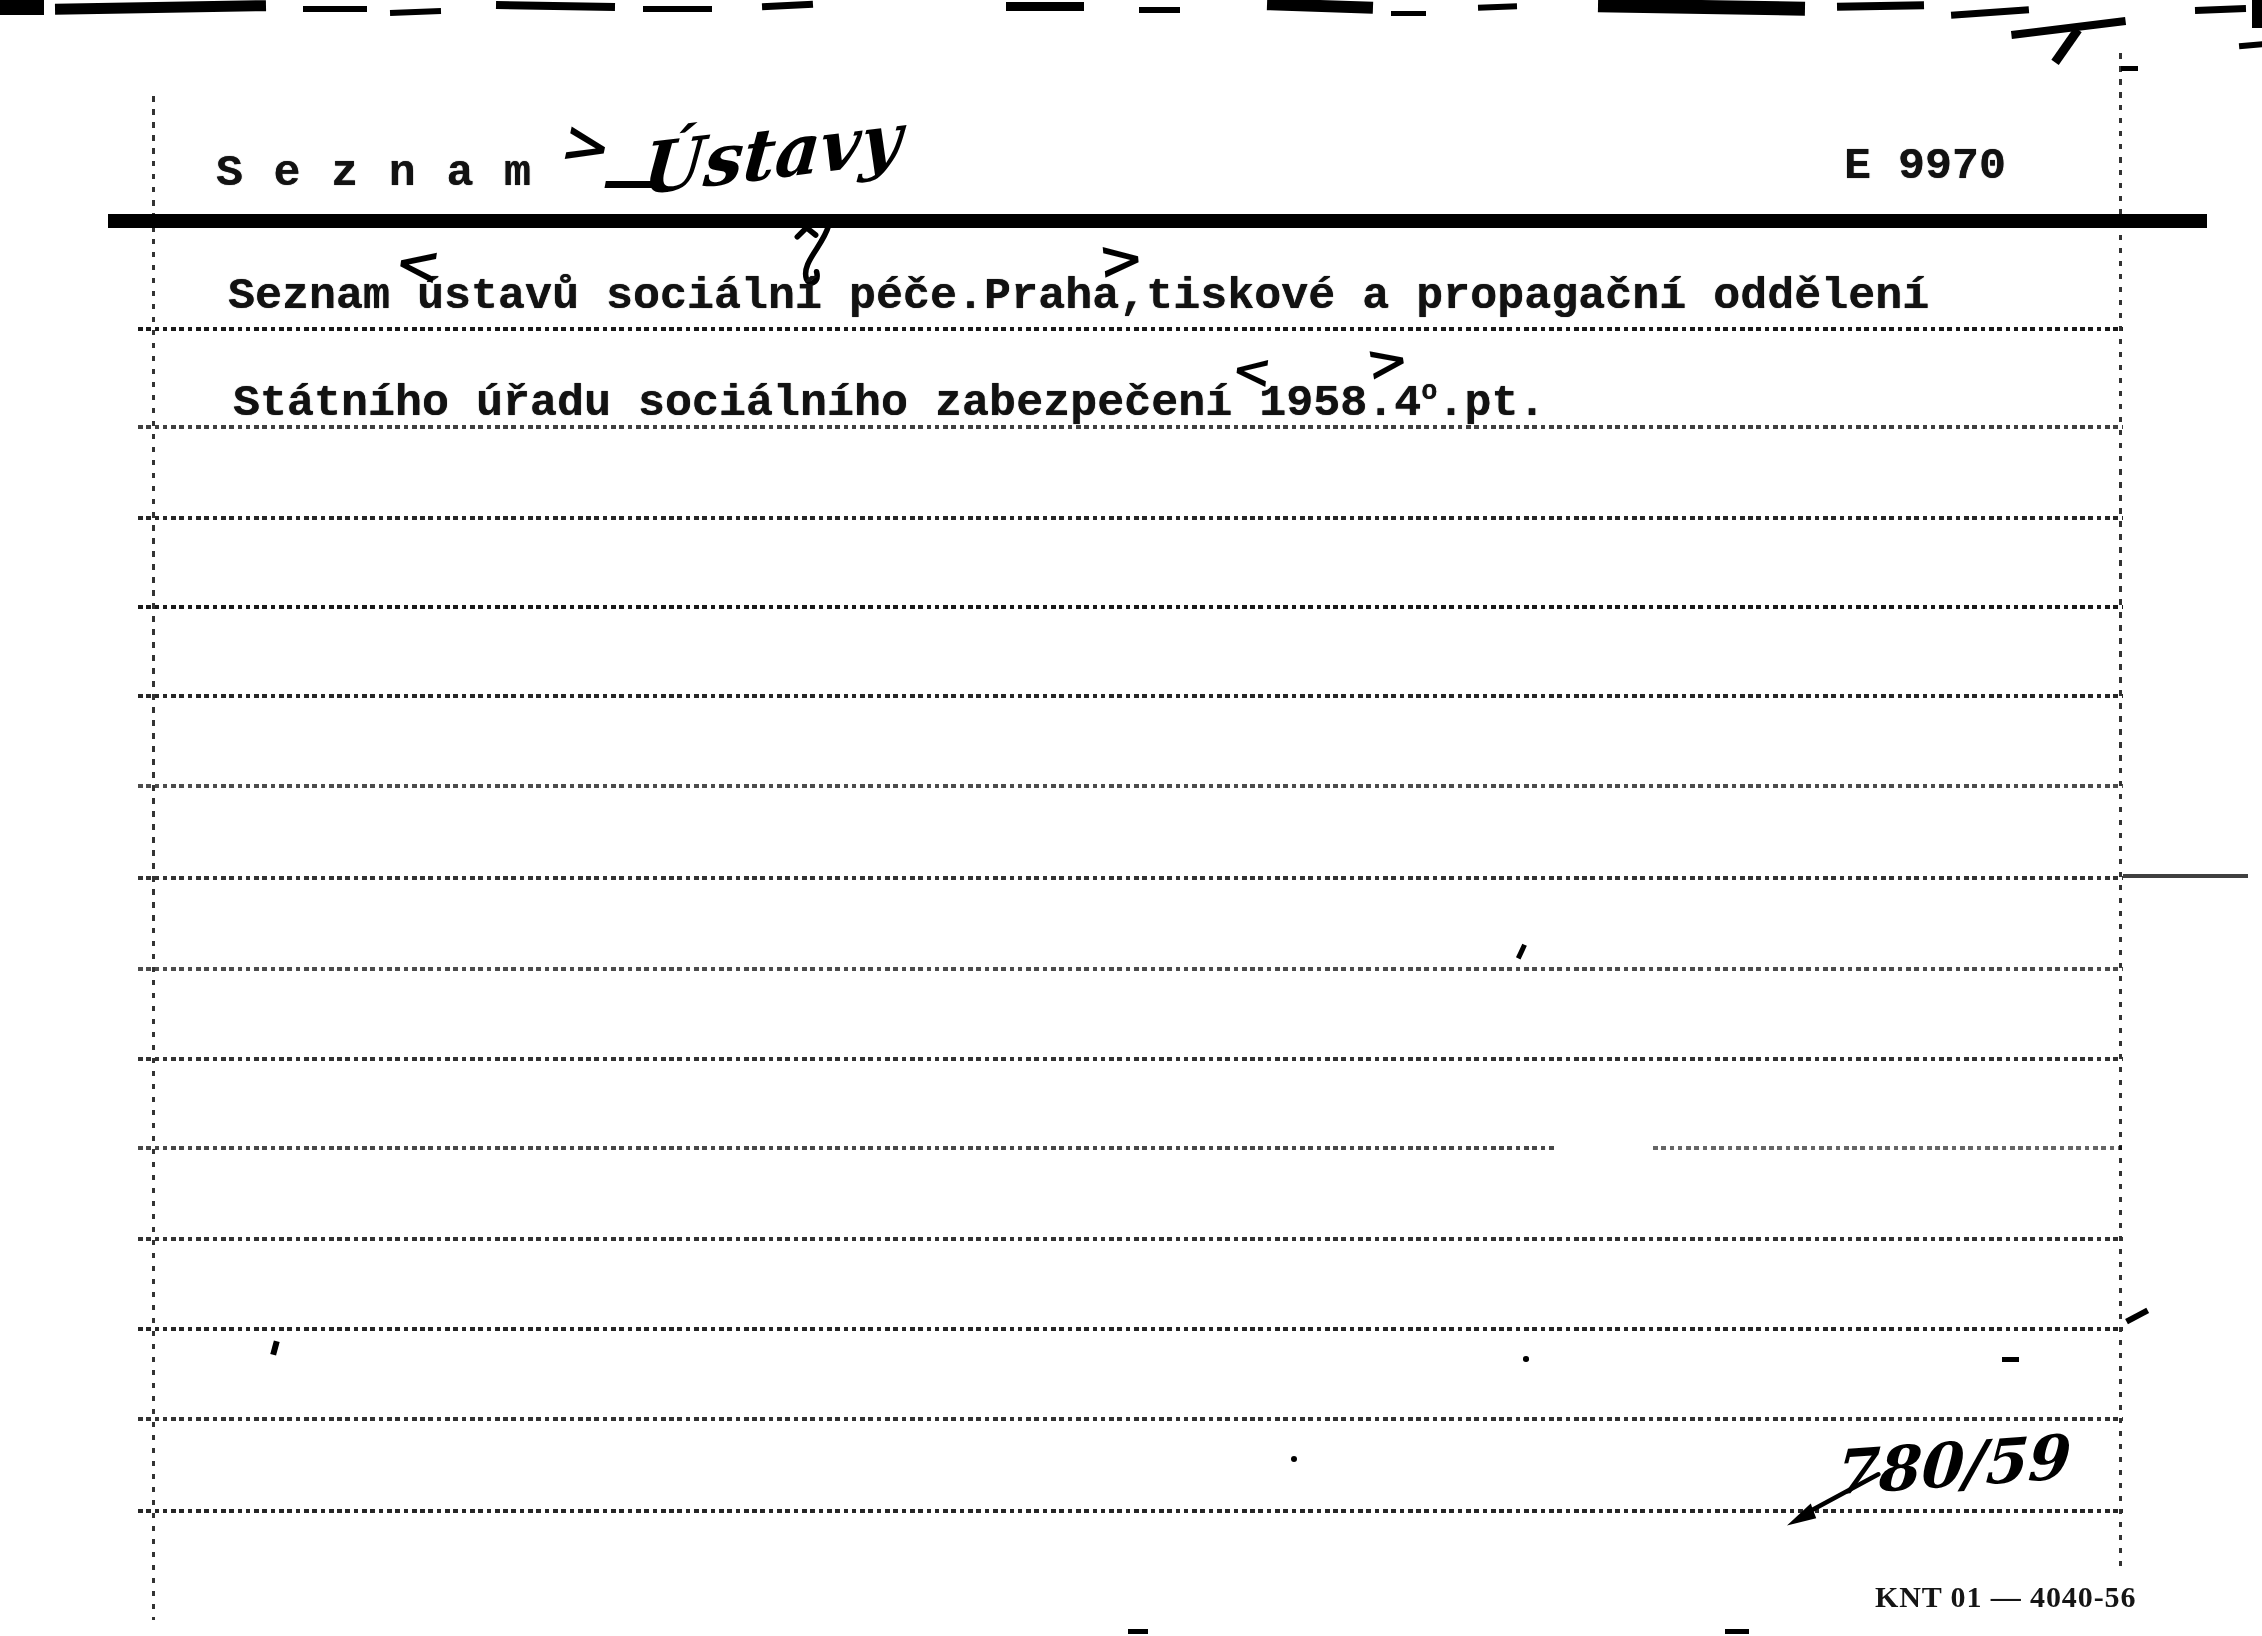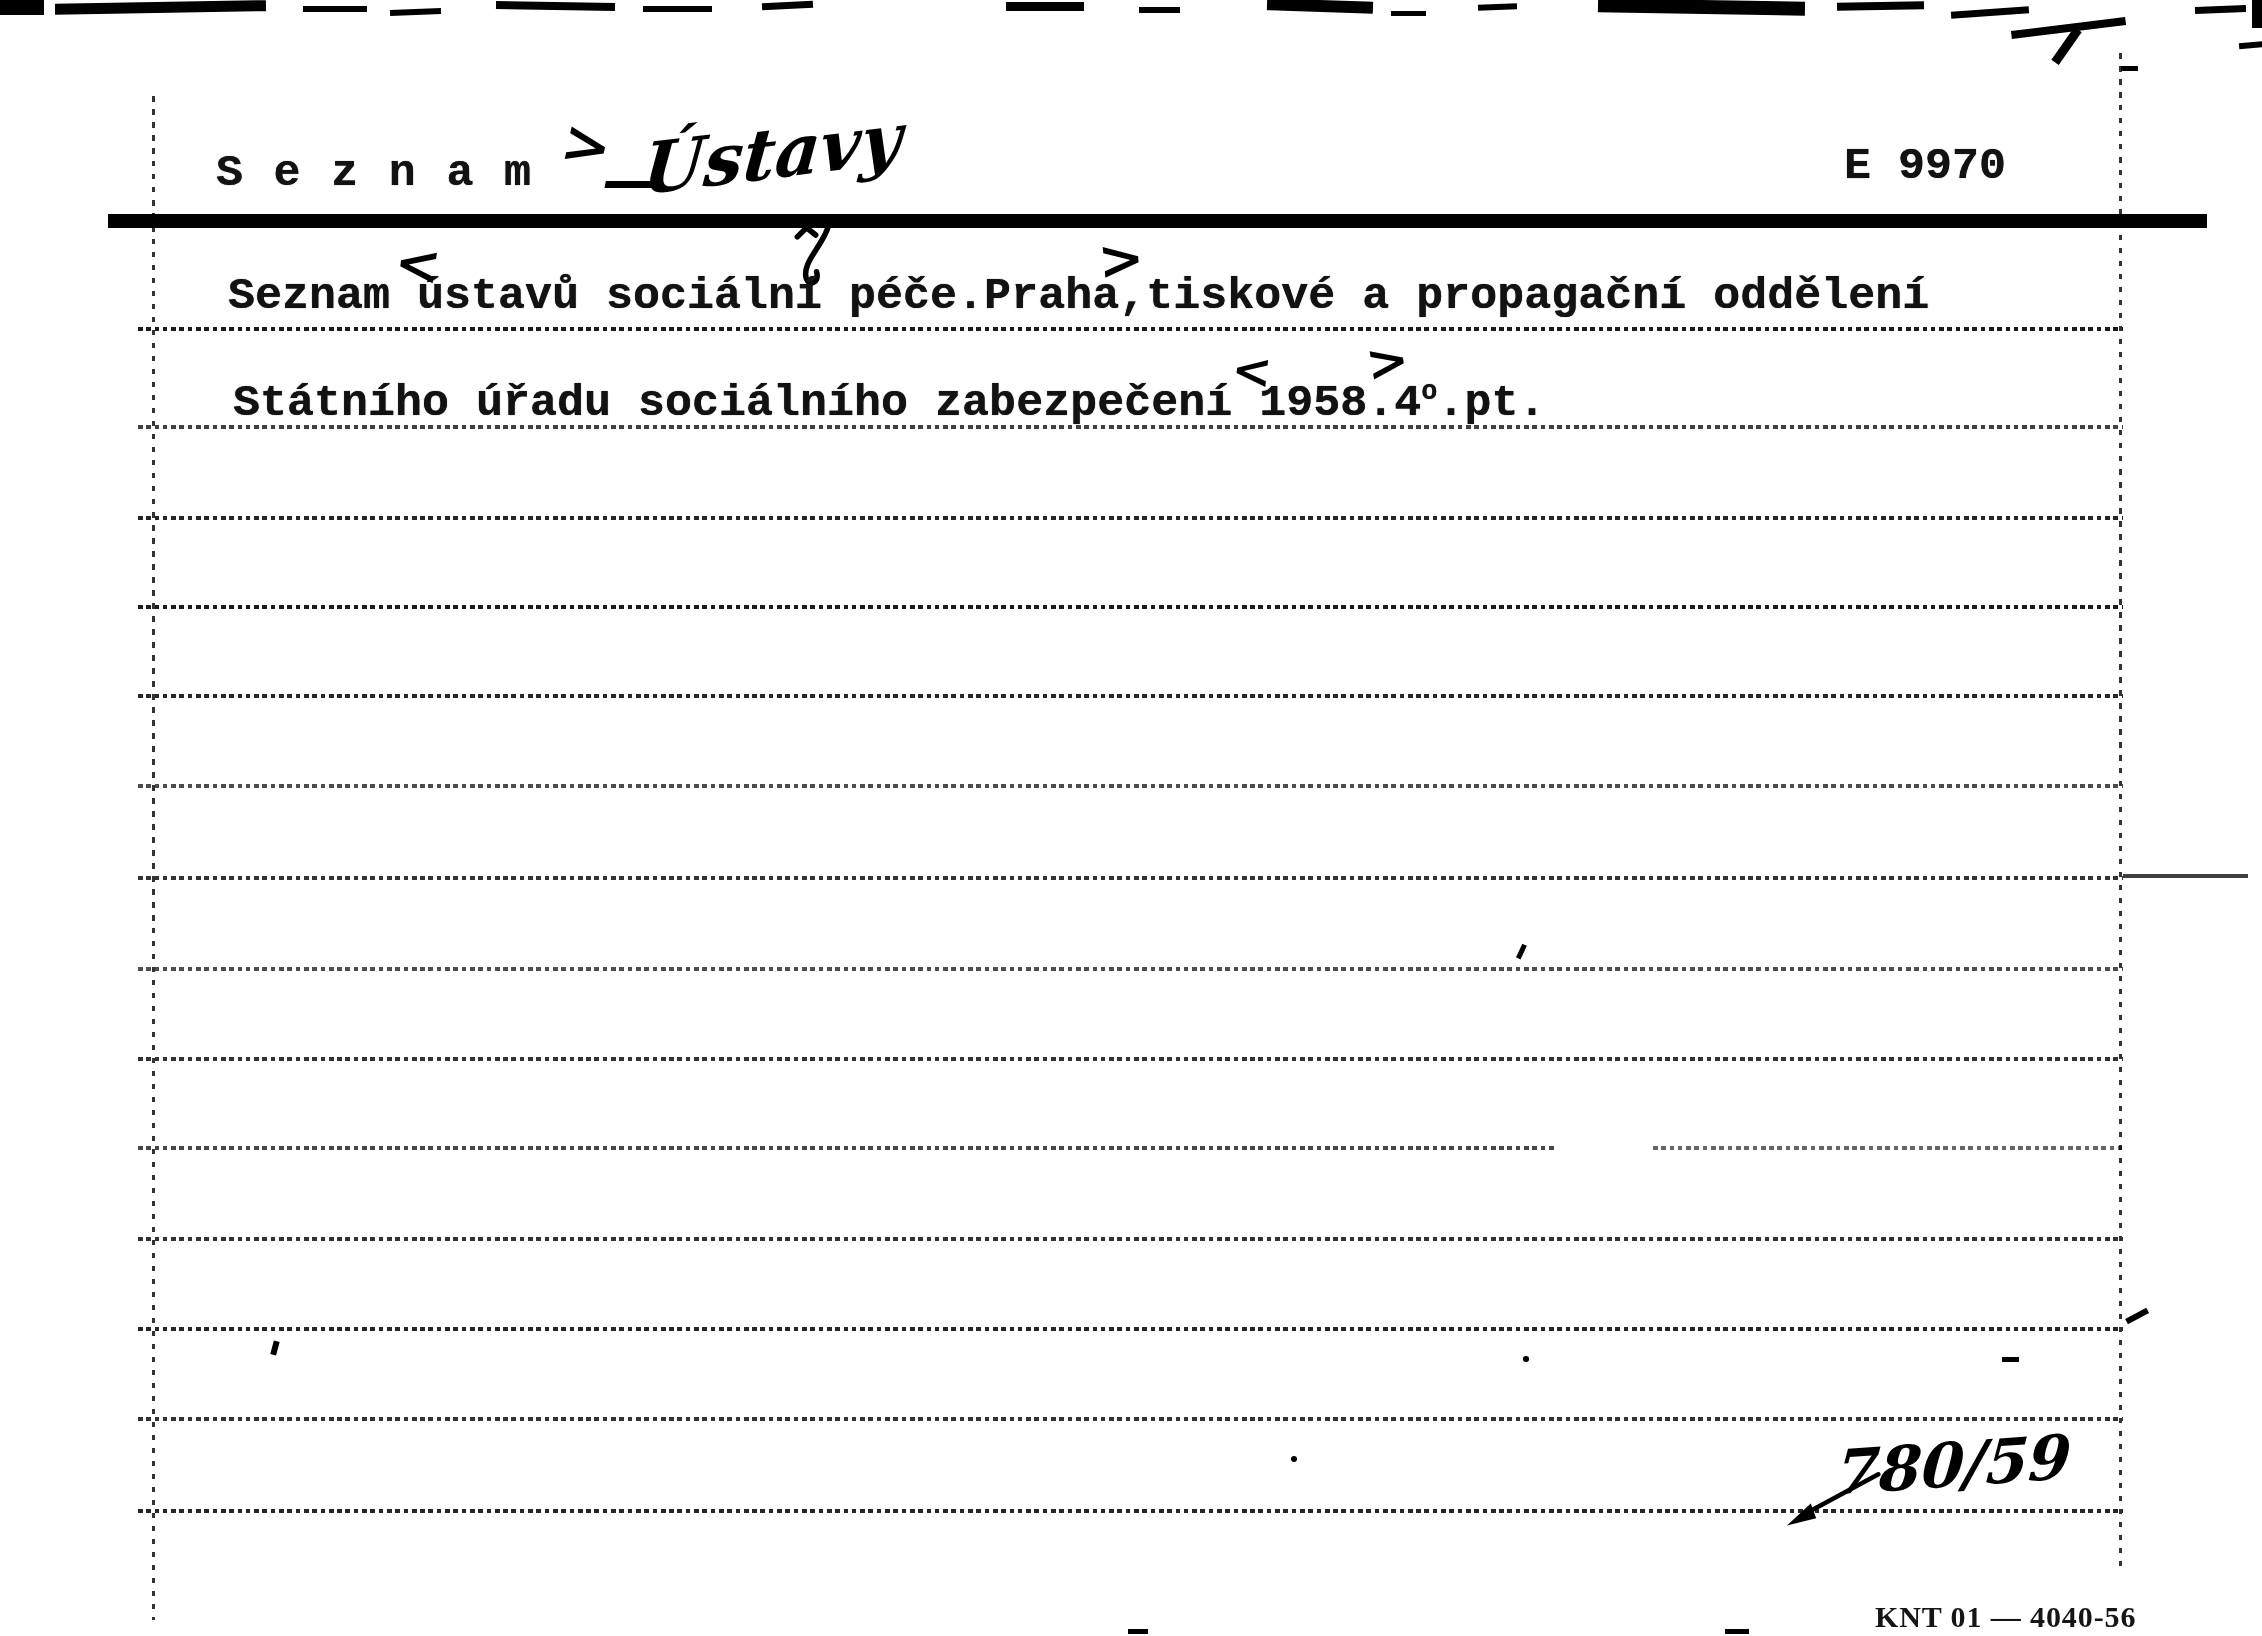--- a/index.html
+++ b/index.html
@@ -99,16 +99,16 @@
   <div class="hrule" style="left:138px;top:1327px;width:1985px;opacity:.85;"></div>
   <div class="hrule" style="left:138px;top:1417px;width:1985px;opacity:.8;"></div>
   <div class="hrule" style="left:138px;top:1509px;width:1985px;opacity:.85;"></div>
 
   <div class="hand" style="left:1837px;top:1429px;font-size:61px;transform:rotate(-4deg) skewX(-8deg);">780/59</div>
   <svg style="position:absolute;left:1783px;top:1467px;" width="103" height="64" viewBox="0 0 112 70">
     <path d="M104,8 L26,50" fill="none" stroke="#000" stroke-width="5" stroke-linecap="round"></path>
     <polygon points="4,64 30,40 36,56" fill="#000"></polygon>
   </svg>
 
-  <div class="serifprint" style="left:1875px;top:1580px;margin-top:20px;">KNT 01 — 4040-56</div>
+  <div class="serifprint" style="left:1875px;top:1580px;">KNT 01 — 4040-56</div>
 
 </div>
 
 
 </body></html>

